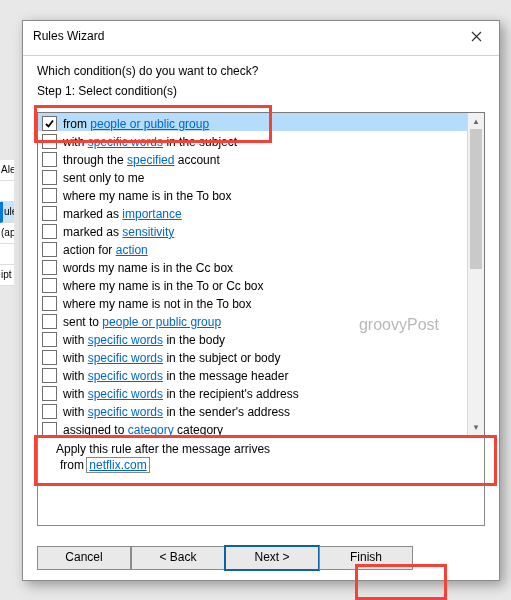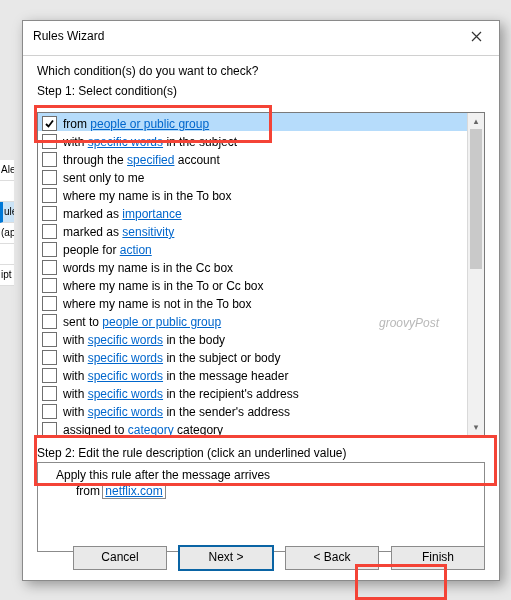--- a/index.html
+++ b/index.html
@@ -25,27 +25,27 @@
 .chk.checked svg{width:11px;height:11px;stroke:#000;stroke-width:1.8;fill:none}
 .cond-row .txt{display:inline}
 .cond-row .txt .pre,.cond-row .txt .post{}
 .cond-row .txt .lnk{color:#0066cc;text-decoration:underline}
 .scrollbar{position:absolute;right:0;top:0;bottom:0;width:16px;background:#f1f1f1;border-left:1px solid #d9d9d9}
 .scrollbar .sbtn{height:16px;display:flex;align-items:center;justify-content:center;color:#666;font-size:9px}
 .scrollbar .thumb{position:absolute;left:2px;right:2px;background:#c9c9c9}
 .highlight-box{position:absolute;border:3px solid #f44336;pointer-events:none}
 .step2-label{margin:10px 0 2px 0}
 .desc-box{border:1px solid #8b8b8b;height:80px;padding:4px 18px;line-height:16px}
-.desc-box .l2{margin-left:20px}
+.desc-box .l2{margin-left:4px}
 .desc-box .lnk{color:#0066cc;text-decoration:underline}
 .lnkframe{outline:1px solid #888;padding:0 2px}
-.btn-row{position:absolute;left:0;right:0;bottom:10px;display:flex;justify-content:flex-end;gap:12px;padding:0 14px}
+.btn-row{position:absolute;left:0;right:0;bottom:10px;display:flex;gap:0;padding:0 14px}
 .btn{min-width:72px;height:22px;line-height:20px;text-align:center;border:1px solid #8b8b8b;background:#e9e9e9;font-size:12px;padding:0 10px}
 .btn.default{border:1px solid #0a64a4;outline:1px solid #0a64a4}
-.watermark{position:absolute;right:60px;top:295px;color:#b8b8b8;font-size:12px;font-style:italic;pointer-events:none}
+.watermark{position:absolute;right:60px;top:295px;color:#b8b8b8;font-size:16px;pointer-events:none}
 </style>
 </head>
 <body>
 <div class="stage">
 
 <div class="sidebar-frag">
   <div class="sb-item">Ale</div>
   <div class="sb-item"></div>
   <div class="sb-item active">ule</div>
   <div class="sb-item arrow">(ap</div>
@@ -97,21 +97,21 @@
             <div class="cond-row">
               <span class="chk"></span>
               <span class="txt"><span class="pre">marked as </span><span class="lnk">importance</span><span class="post"></span></span>
             </div>
             <div class="cond-row">
               <span class="chk"></span>
               <span class="txt"><span class="pre">marked as </span><span class="lnk">sensitivity</span><span class="post"></span></span>
             </div>
             <div class="cond-row">
               <span class="chk"></span>
-              <span class="txt"><span class="pre">people for </span><span class="lnk">action</span><span class="post"></span></span>
+              <span class="txt"><span class="pre">action for </span><span class="lnk">action</span><span class="post"></span></span>
             </div>
             <div class="cond-row">
               <span class="chk"></span>
               <span class="txt"><span class="pre">words my name is in the Cc box</span><span class="post"></span></span>
             </div>
             <div class="cond-row">
               <span class="chk"></span>
               <span class="txt"><span class="pre">where my name is in the To or Cc box</span><span class="post"></span></span>
             </div>
             <div class="cond-row">
@@ -148,34 +148,33 @@
             </div>
           </div>
       <div class="scrollbar">
         <div class="sbtn">▴</div>
         <div class="thumb" style="top:16px;height:140px"></div>
         <div class="sbtn" style="position:absolute;bottom:0;left:0;right:0">▾</div>
       </div>
       <div class="highlight-box" style="left:-4px;top:-8px;width:232px;height:32px"></div>
     </div>
 
-    <div class="step2-label">Step 2: Edit the rule description (click an underlined value)</div>
     <div class="desc-box">
       <div>Apply this rule after the message arrives</div>
       <div class="l2">
         <span>from </span>
         <span class="lnk lnkframe">netflix.com</span>
       </div>
     </div>
   </div>
 
   <div class="btn-row">
     <div class="btn">Cancel</div>
+    <div class="btn">&lt; Back</div>
     <div class="btn default">Next &gt;</div>
-    <div class="btn">&lt; Back</div>
     <div class="btn">Finish</div>
   </div>
 
   <div class="highlight-box" style="left:11px;top:414px;width:457px;height:45px"></div>
   <div class="highlight-box" style="left:332px;top:543px;width:86px;height:30px"></div>
 
   <div class="watermark">groovyPost</div>
 </div>
 
 </div>

